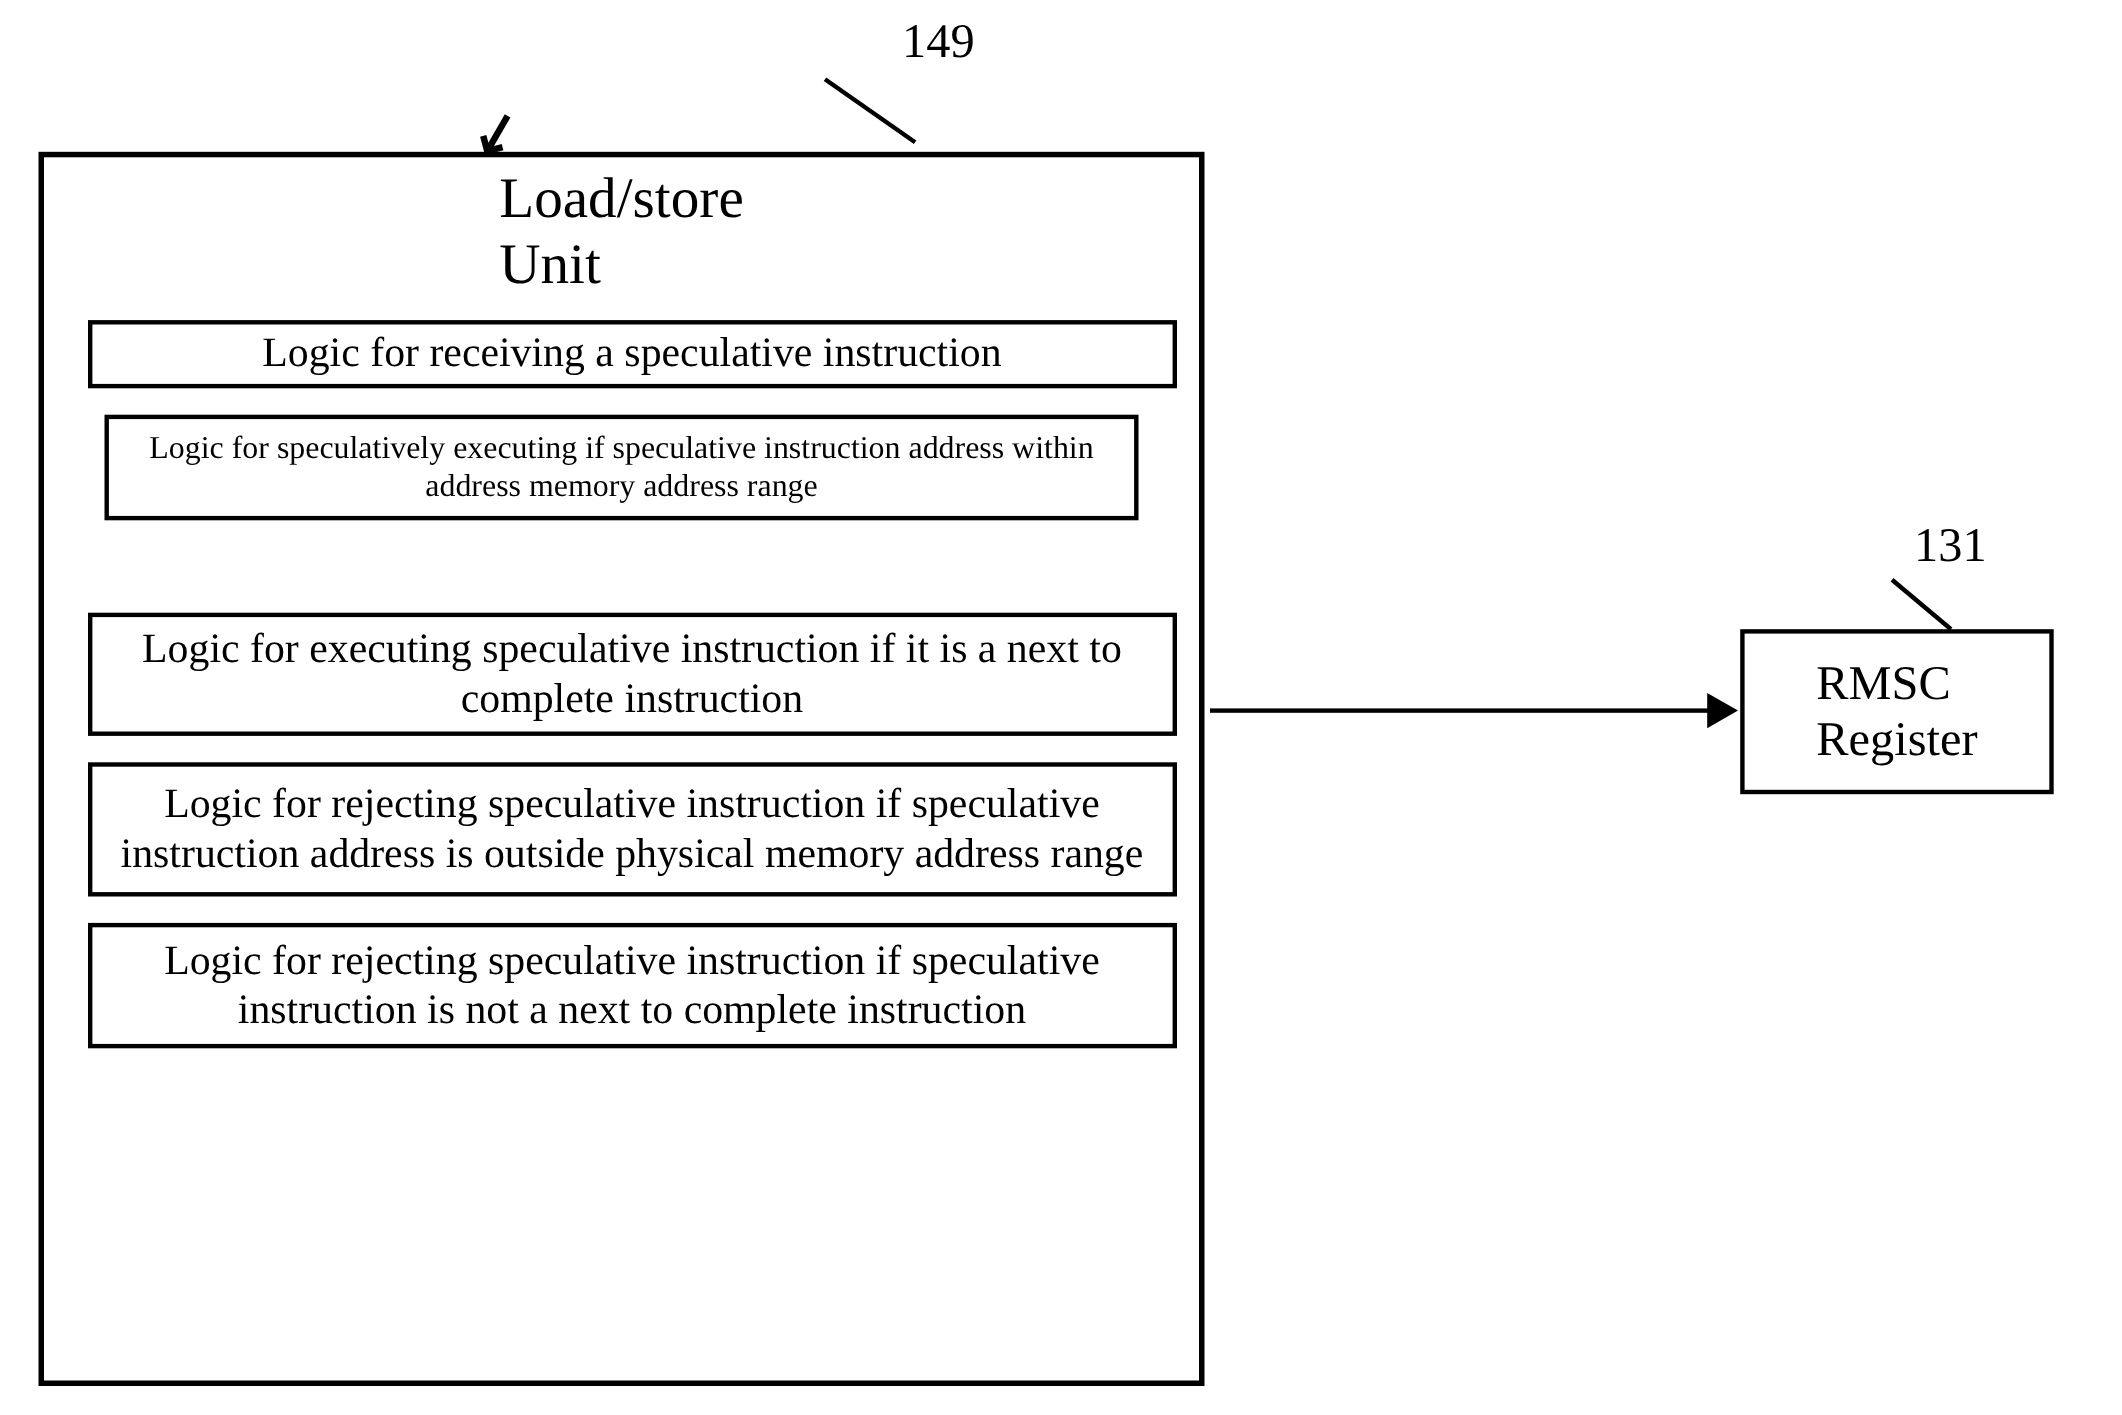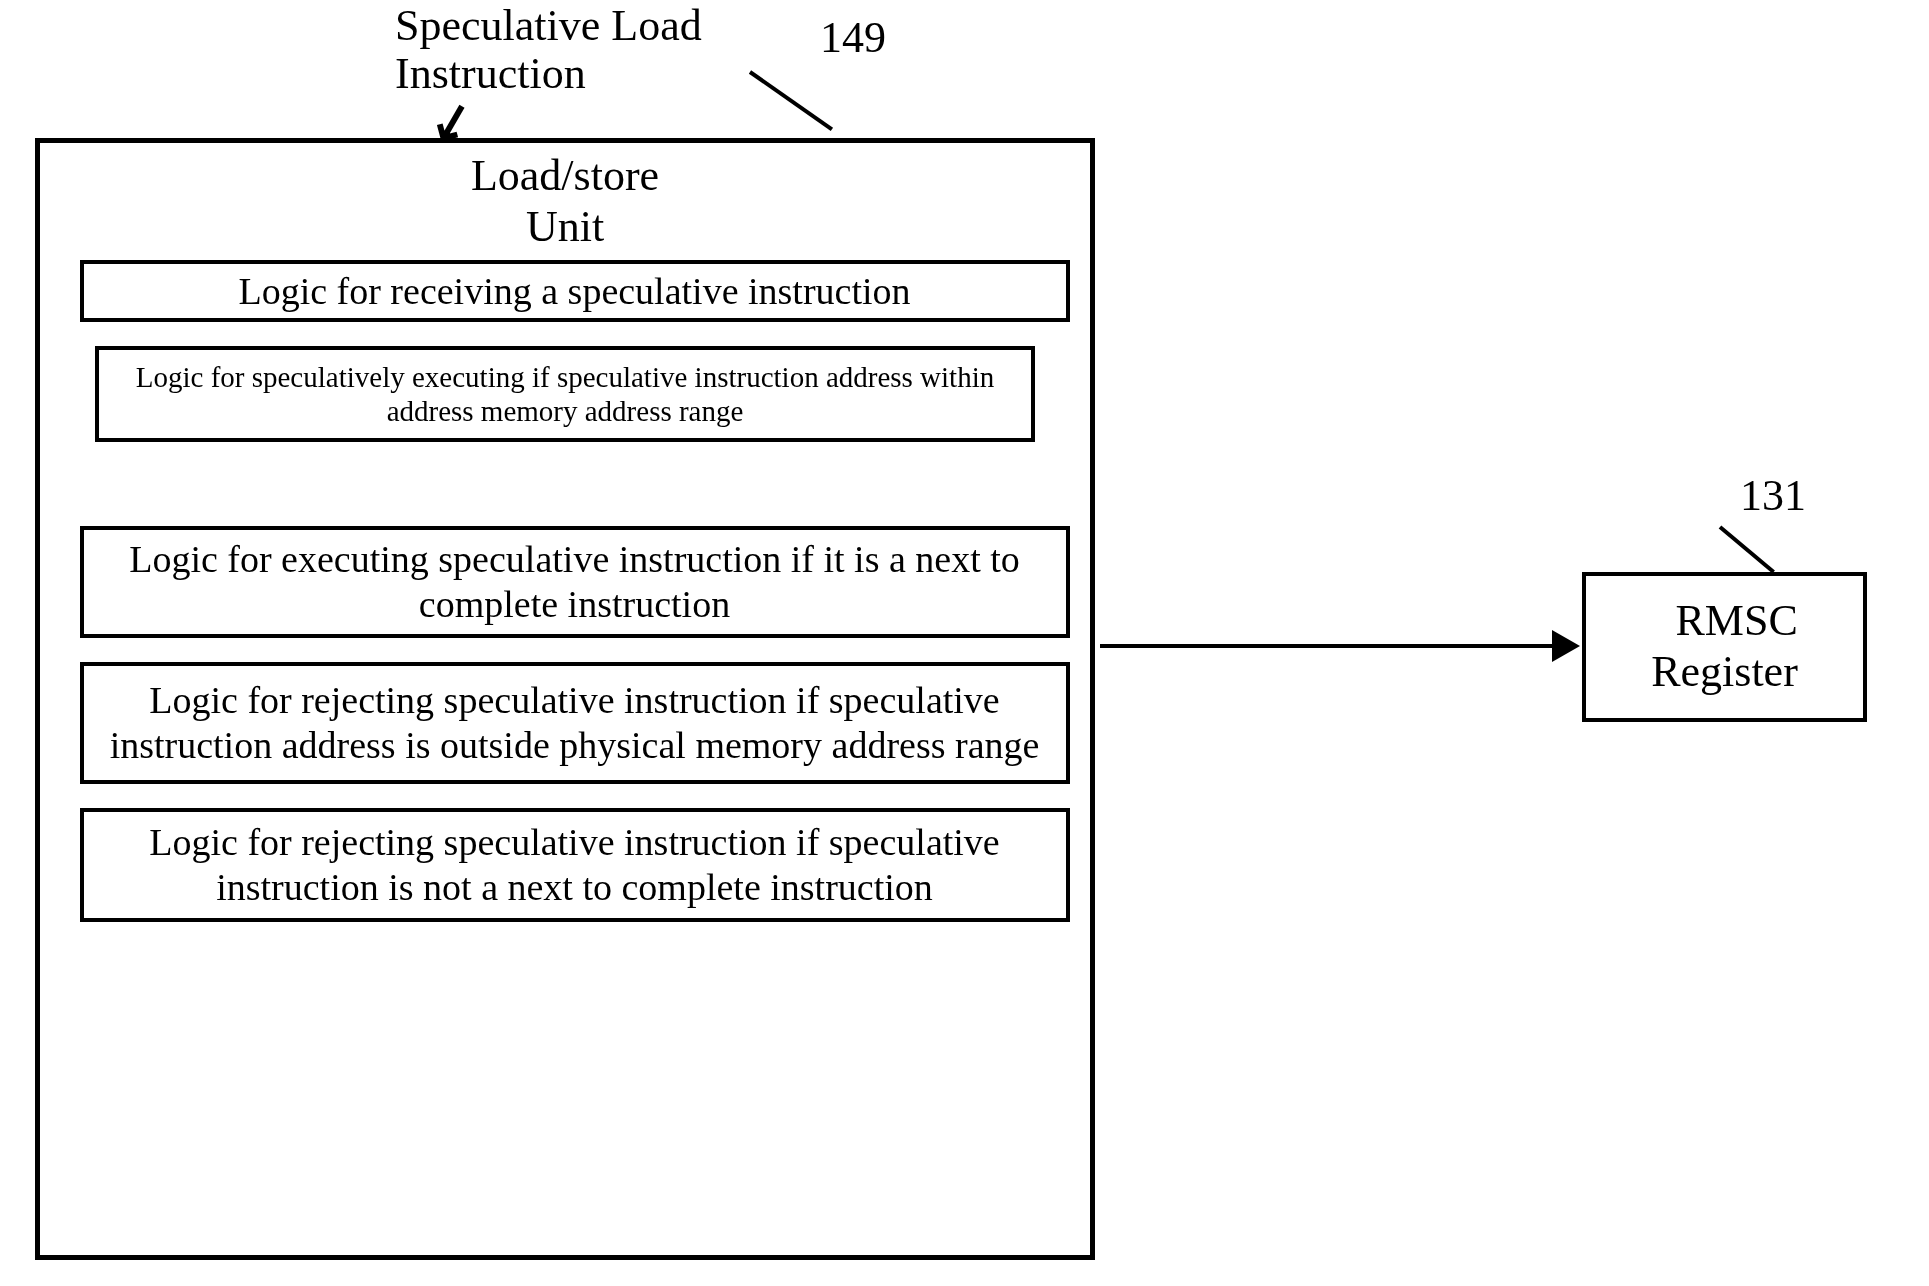--- a/index.html
+++ b/index.html
@@ -57,24 +57,23 @@
       top: 138px;
       width: 1060px;
       height: 1122px;
       border: 5px solid #000;
       padding: 8px 14px 30px 14px;
       display: flex;
       flex-direction: column;
       align-items: center;
     }
     .main-title {
-      font-size: 44px;
-      text-align: center;
+      font-size: 52px;
       line-height: 1.15;
-      margin-bottom: 4px;
+      margin-bottom: 16px;
     }
     .logic-stack {
       width: 100%;
       display: flex;
       flex-direction: column;
       gap: 24px;
       align-items: center;
       margin-top: 4px;
     }
     .logic-box {
@@ -112,21 +111,21 @@
     .rmsc-box {
       position: absolute;
       left: 1582px;
       top: 572px;
       width: 285px;
       height: 150px;
       border: 4px solid #000;
       display: flex;
       align-items: center;
       justify-content: center;
-      text-align: right;
+      text-align: left;
       font-size: 44px;
       line-height: 1.15;
     }
     .ref-301 {
       position: absolute;
       left: 1740px;
       top: 470px;
       font-size: 44px;
     }
     .ref-301-line {
@@ -156,21 +155,20 @@
       border-top: 16px solid transparent;
       border-bottom: 16px solid transparent;
       border-left: 28px solid #000;
     }
   </style>
 </head>
 <body>
 
 <div class="canvas">
 
-  <div class="top-label">Speculative Load<br>Instruction</div>
   <div class="top-arrow">↙</div>
 
   <div class="ref-203">149</div>
   <div class="ref-203-line"></div>
 
   <div class="main-box">
     <div class="main-title">Load/store<br>Unit</div>
 
     <div class="logic-stack">
       <div class="logic-box lb-large h62">Logic for receiving a speculative instruction</div>

